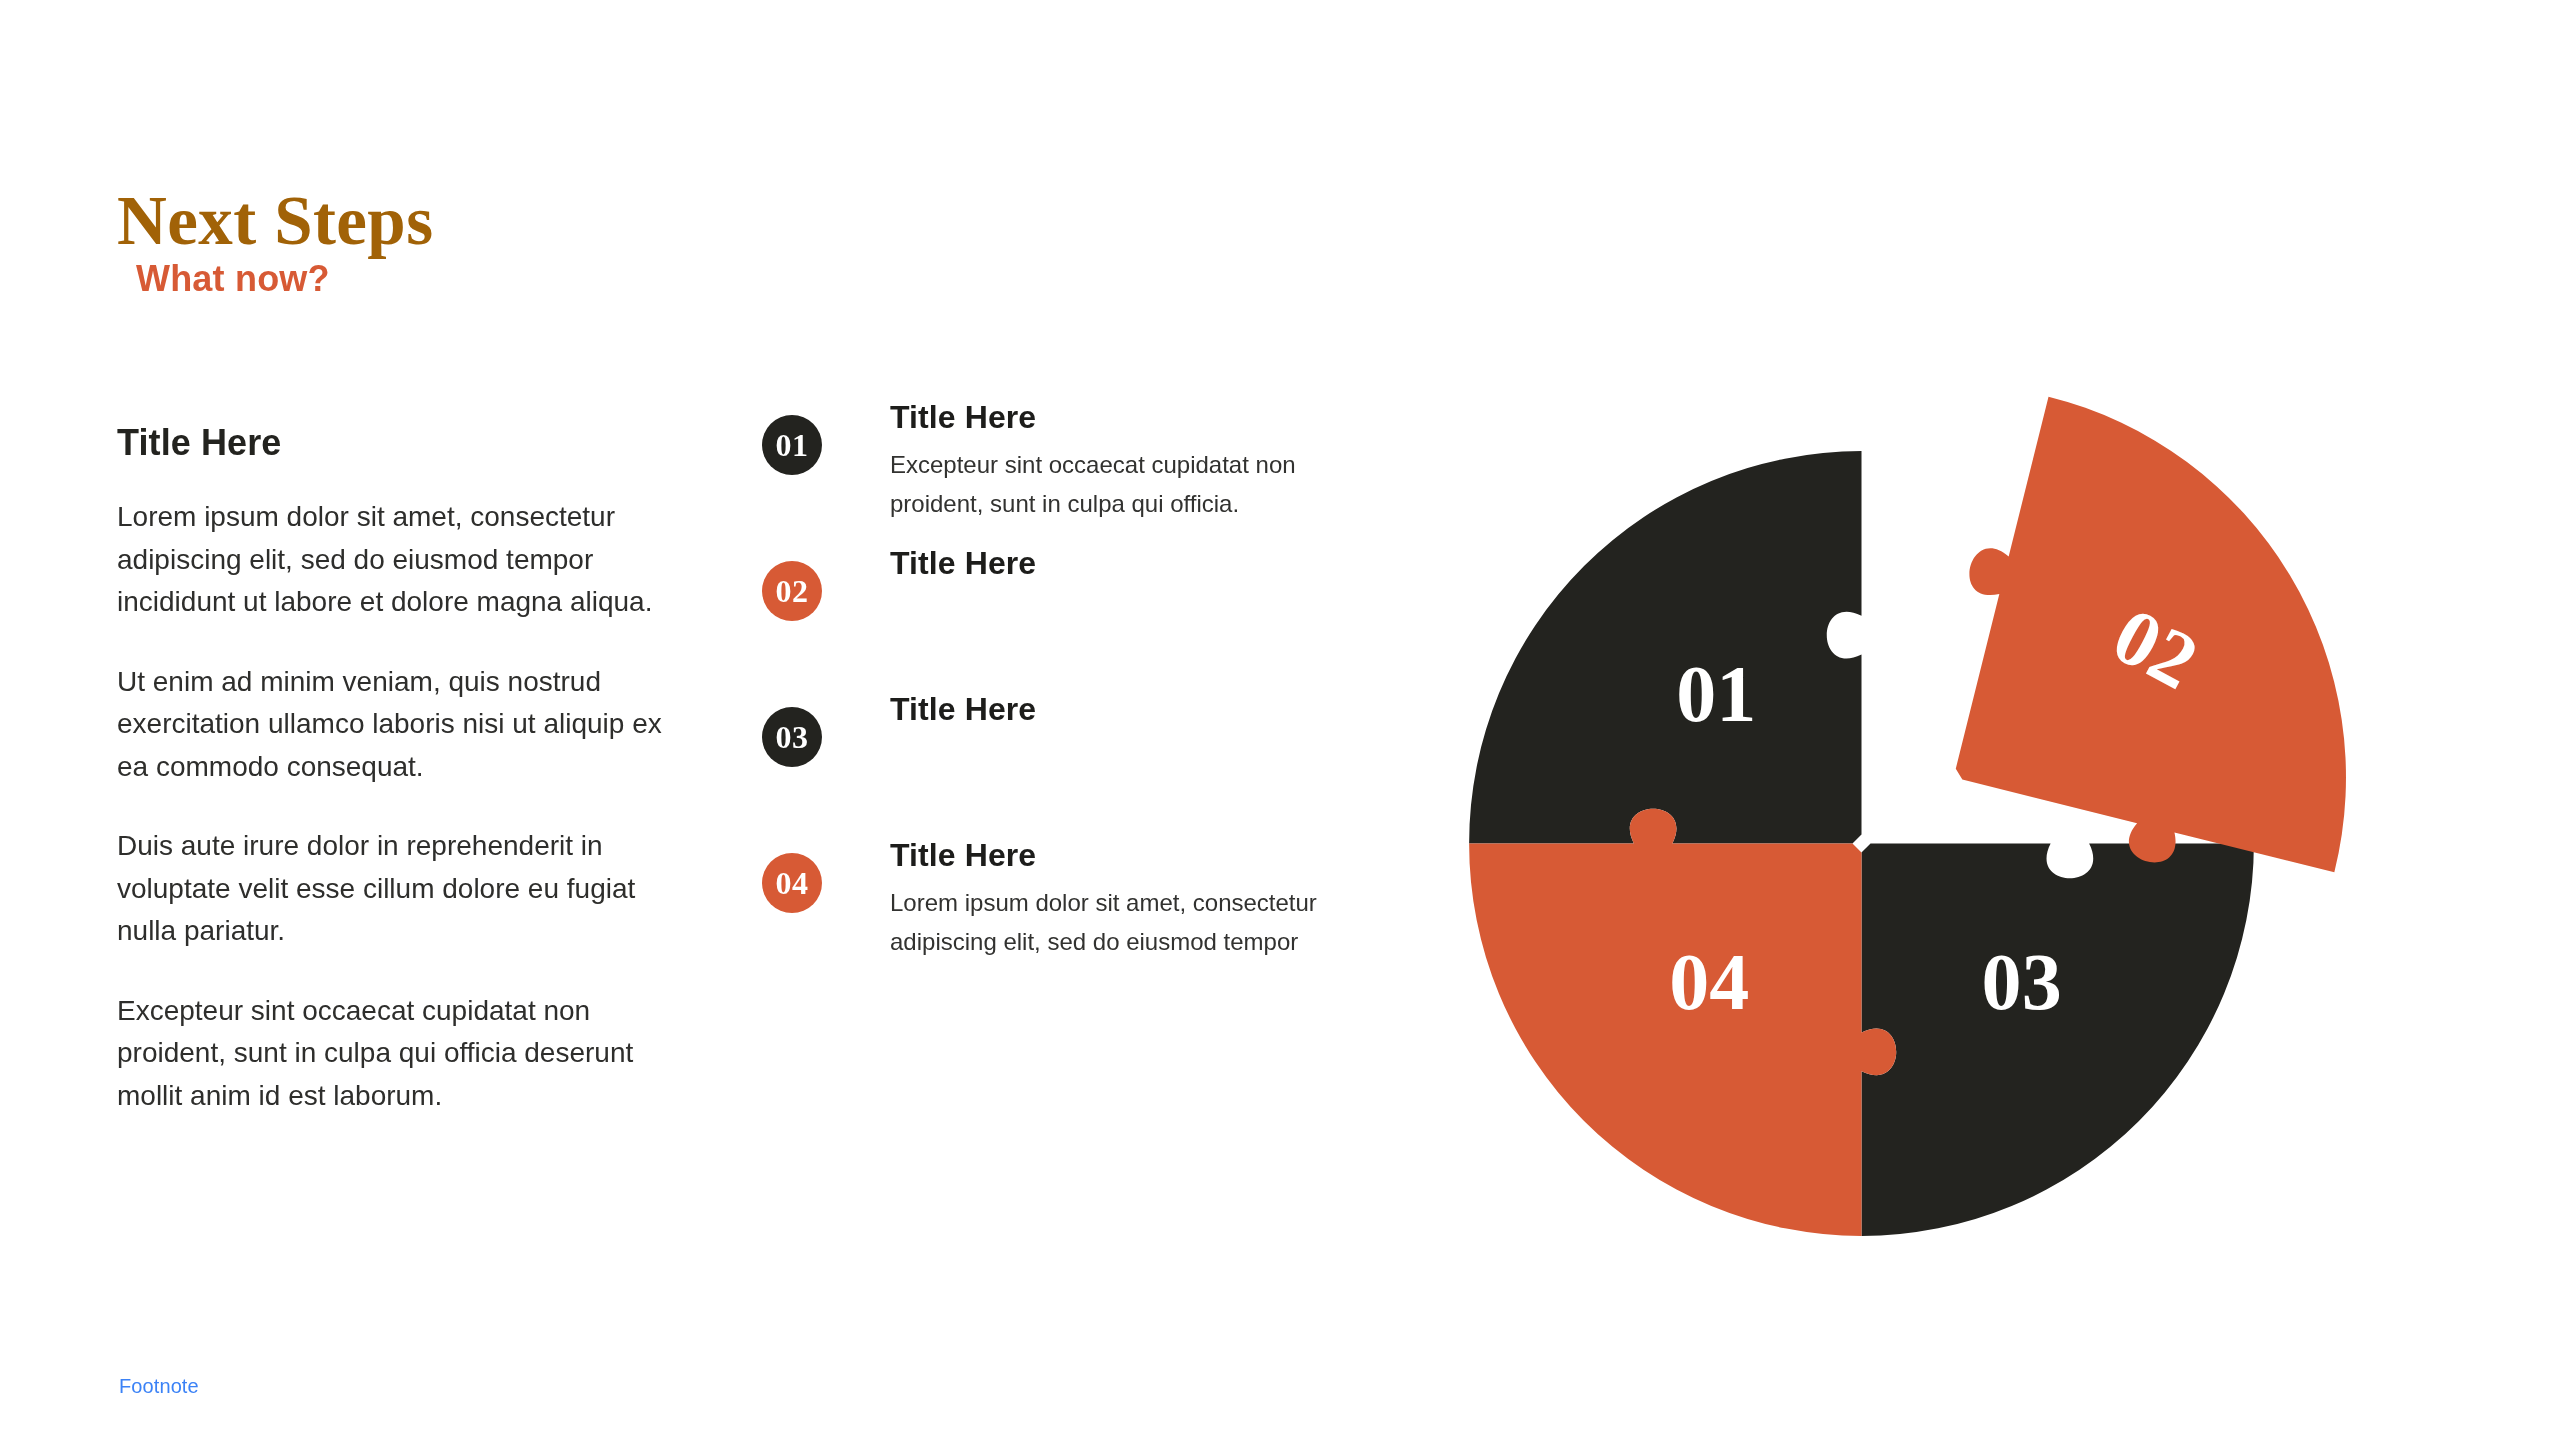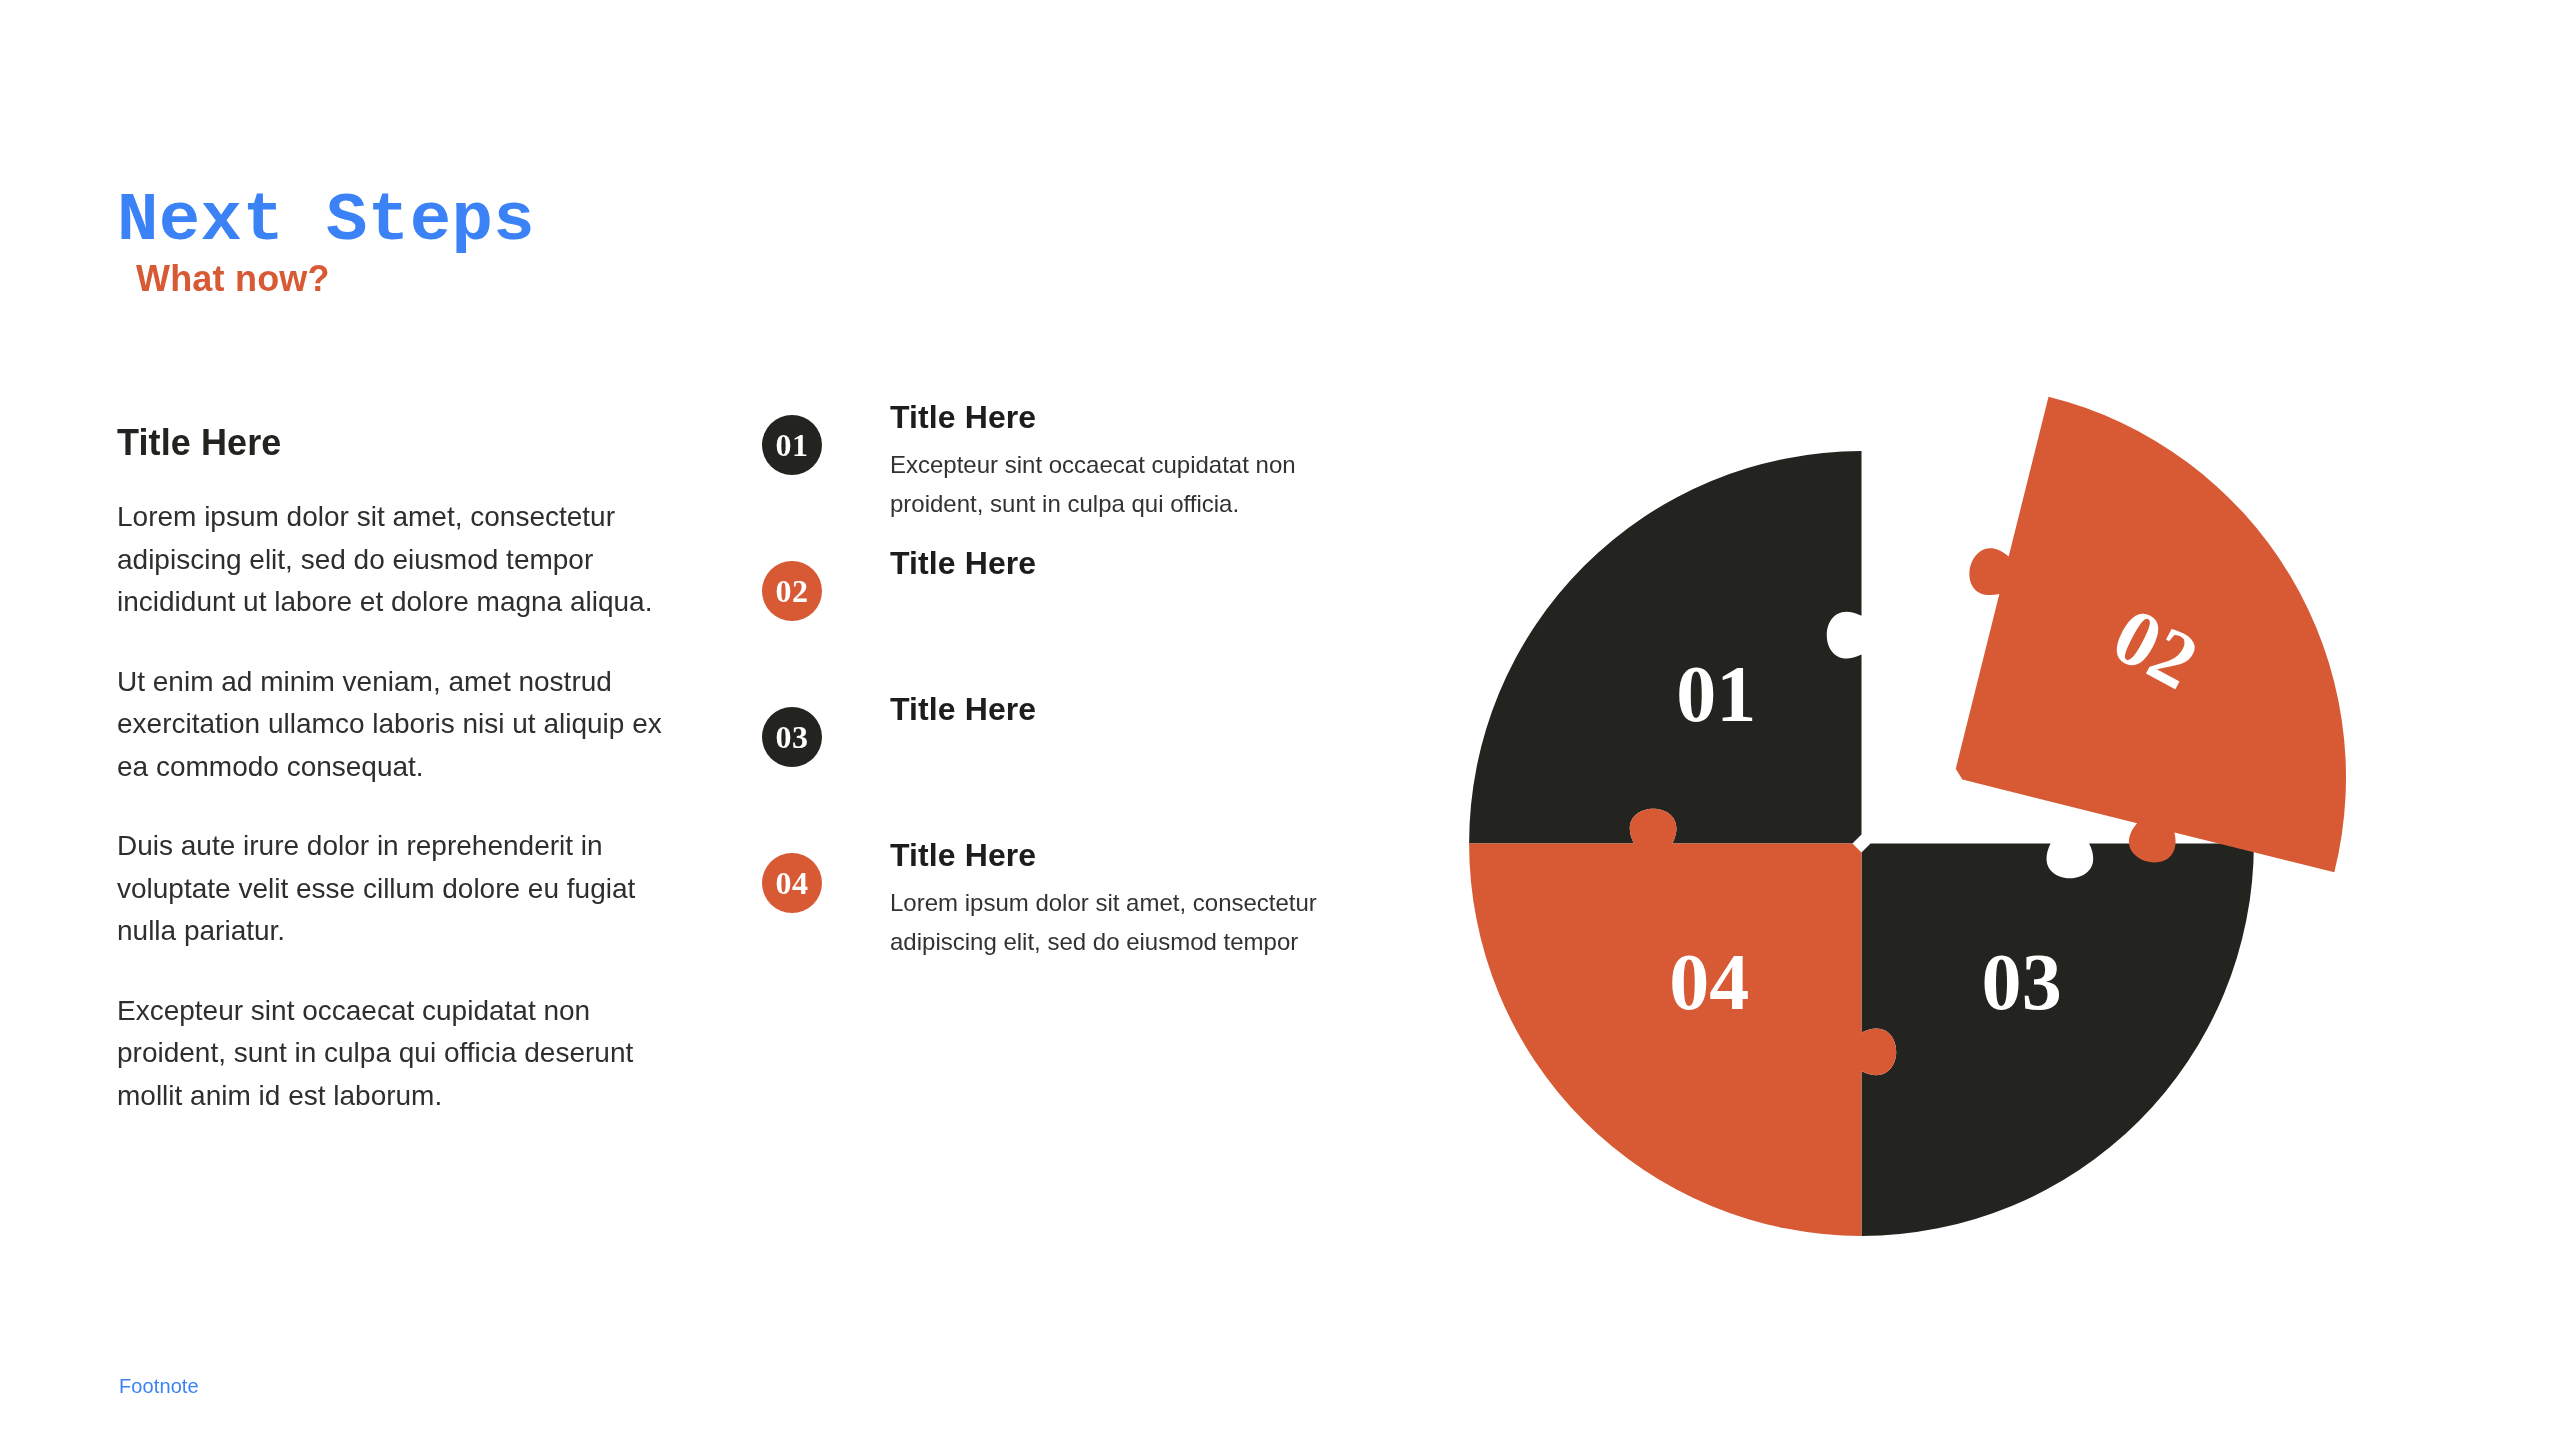--- a/index.html
+++ b/index.html
@@ -21,26 +21,26 @@
     position: absolute;
     inset: 0;
     background: #ffffff;
   }
 
   
   .page-title {
     position: absolute;
     left: 117px;
     top: 139px;
-    font-family: Liberation Mono, monospace;
+    font-family: Liberation Serif, serif;
     font-weight: bold;
     font-size: 69px;
     line-height: 1.05;
     letter-spacing: 0.4px;
-    color: #3b82f6;
+    color: #a16207;
     white-space: nowrap;
   }
   .page-subtitle {
     position: absolute;
     left: 136px;
     top: 258px;
     font-family: "Liberation Sans", sans-serif;
     font-weight: bold;
     font-size: 36px;
     letter-spacing: 0.2px;
@@ -154,21 +154,21 @@
 
 <div class="slide">
 
   <h1 class="page-title">Next Steps</h1>
 
   <div class="page-subtitle">What now?</div>
 
   <div class="left-col">
     <div class="col-title">Title Here</div>
     <p>Lorem ipsum dolor sit amet, consectetur adipiscing elit, sed do eiusmod tempor incididunt ut labore et dolore magna aliqua.</p>
-    <p>Ut enim ad minim veniam, amet nostrud exercitation ullamco laboris nisi ut aliquip ex ea commodo consequat.</p>
+    <p>Ut enim ad minim veniam, quis nostrud exercitation ullamco laboris nisi ut aliquip ex ea commodo consequat.</p>
     <p>Duis aute irure dolor in reprehenderit in voluptate velit esse cillum dolore eu fugiat nulla pariatur.</p>
     <p>Excepteur sint occaecat cupidatat non proident, sunt in culpa qui officia deserunt mollit anim id est laborum.</p>
   </div>
 
   <div class="steps-col">
 
     <div class="step-item">
       <div class="step-badge dark">01</div>
       <div class="step-title">Title Here</div>
       <div class="step-desc">Excepteur sint occaecat cupidatat non proident, sunt in culpa qui officia.</div>

